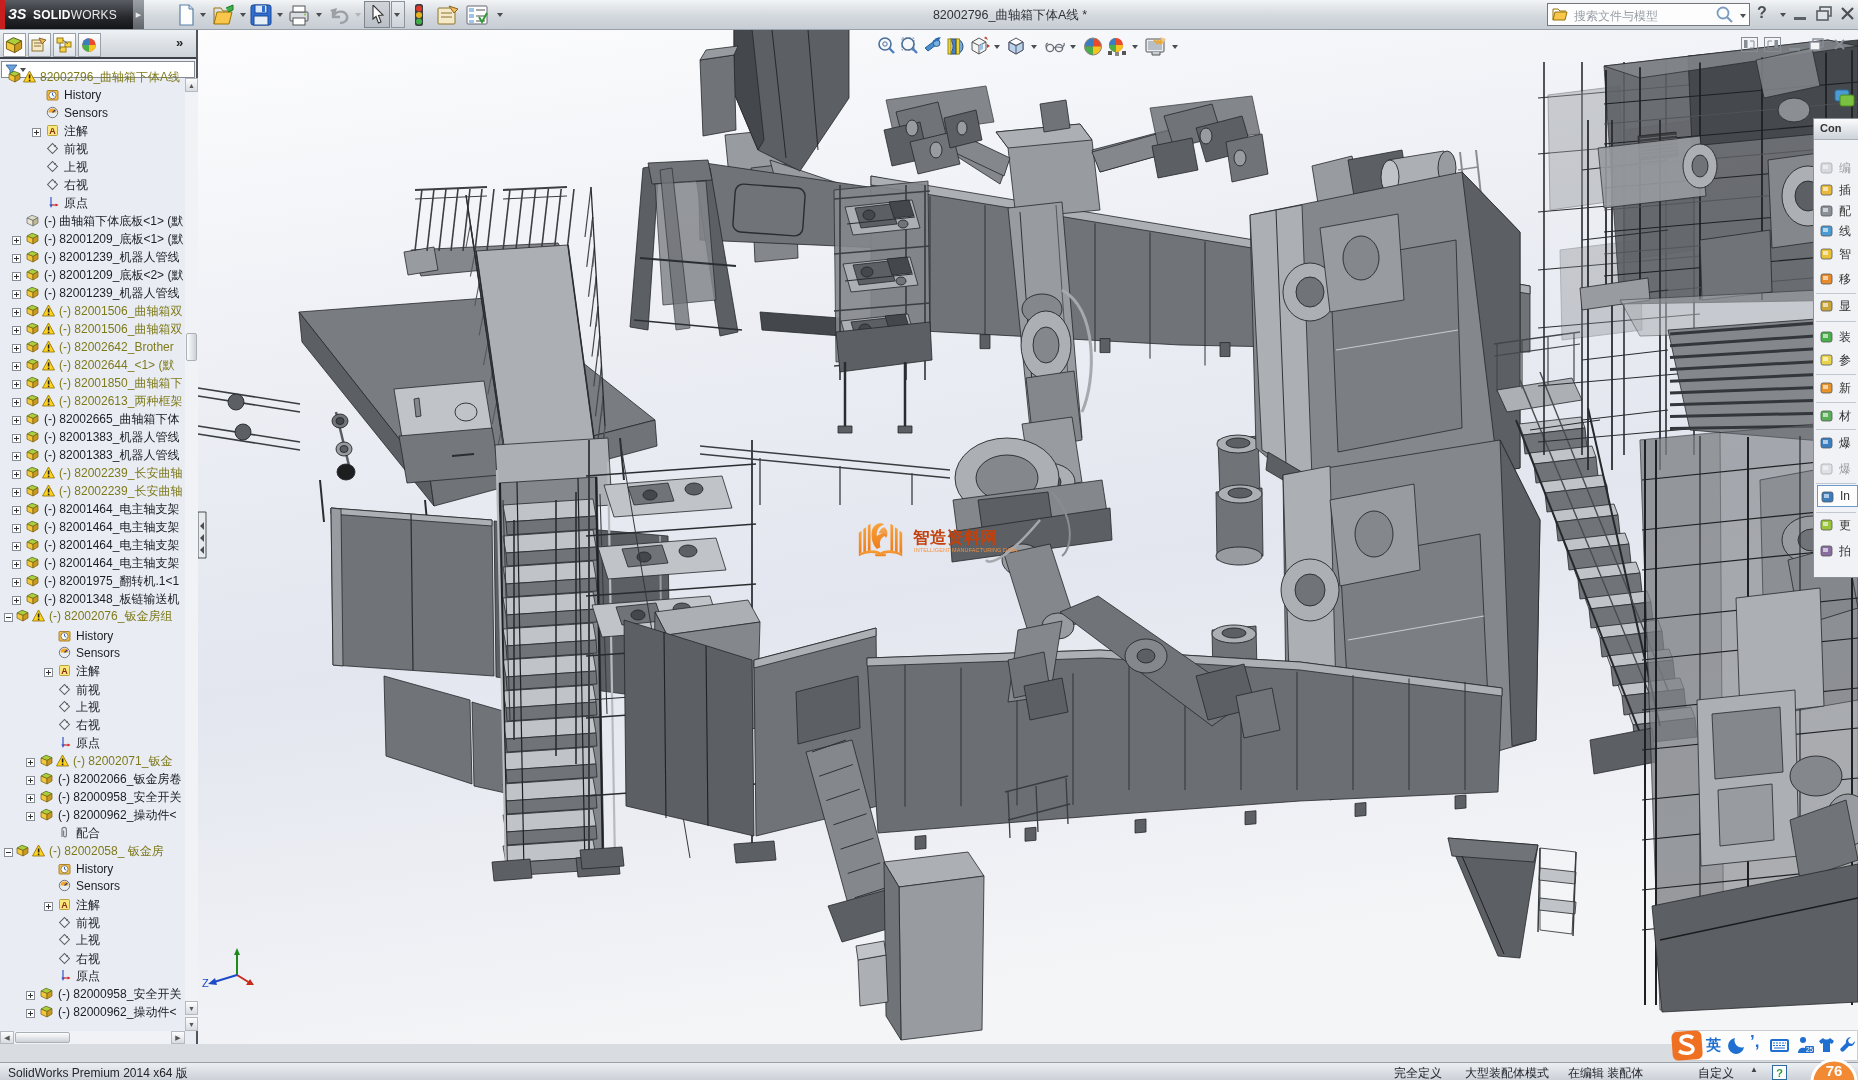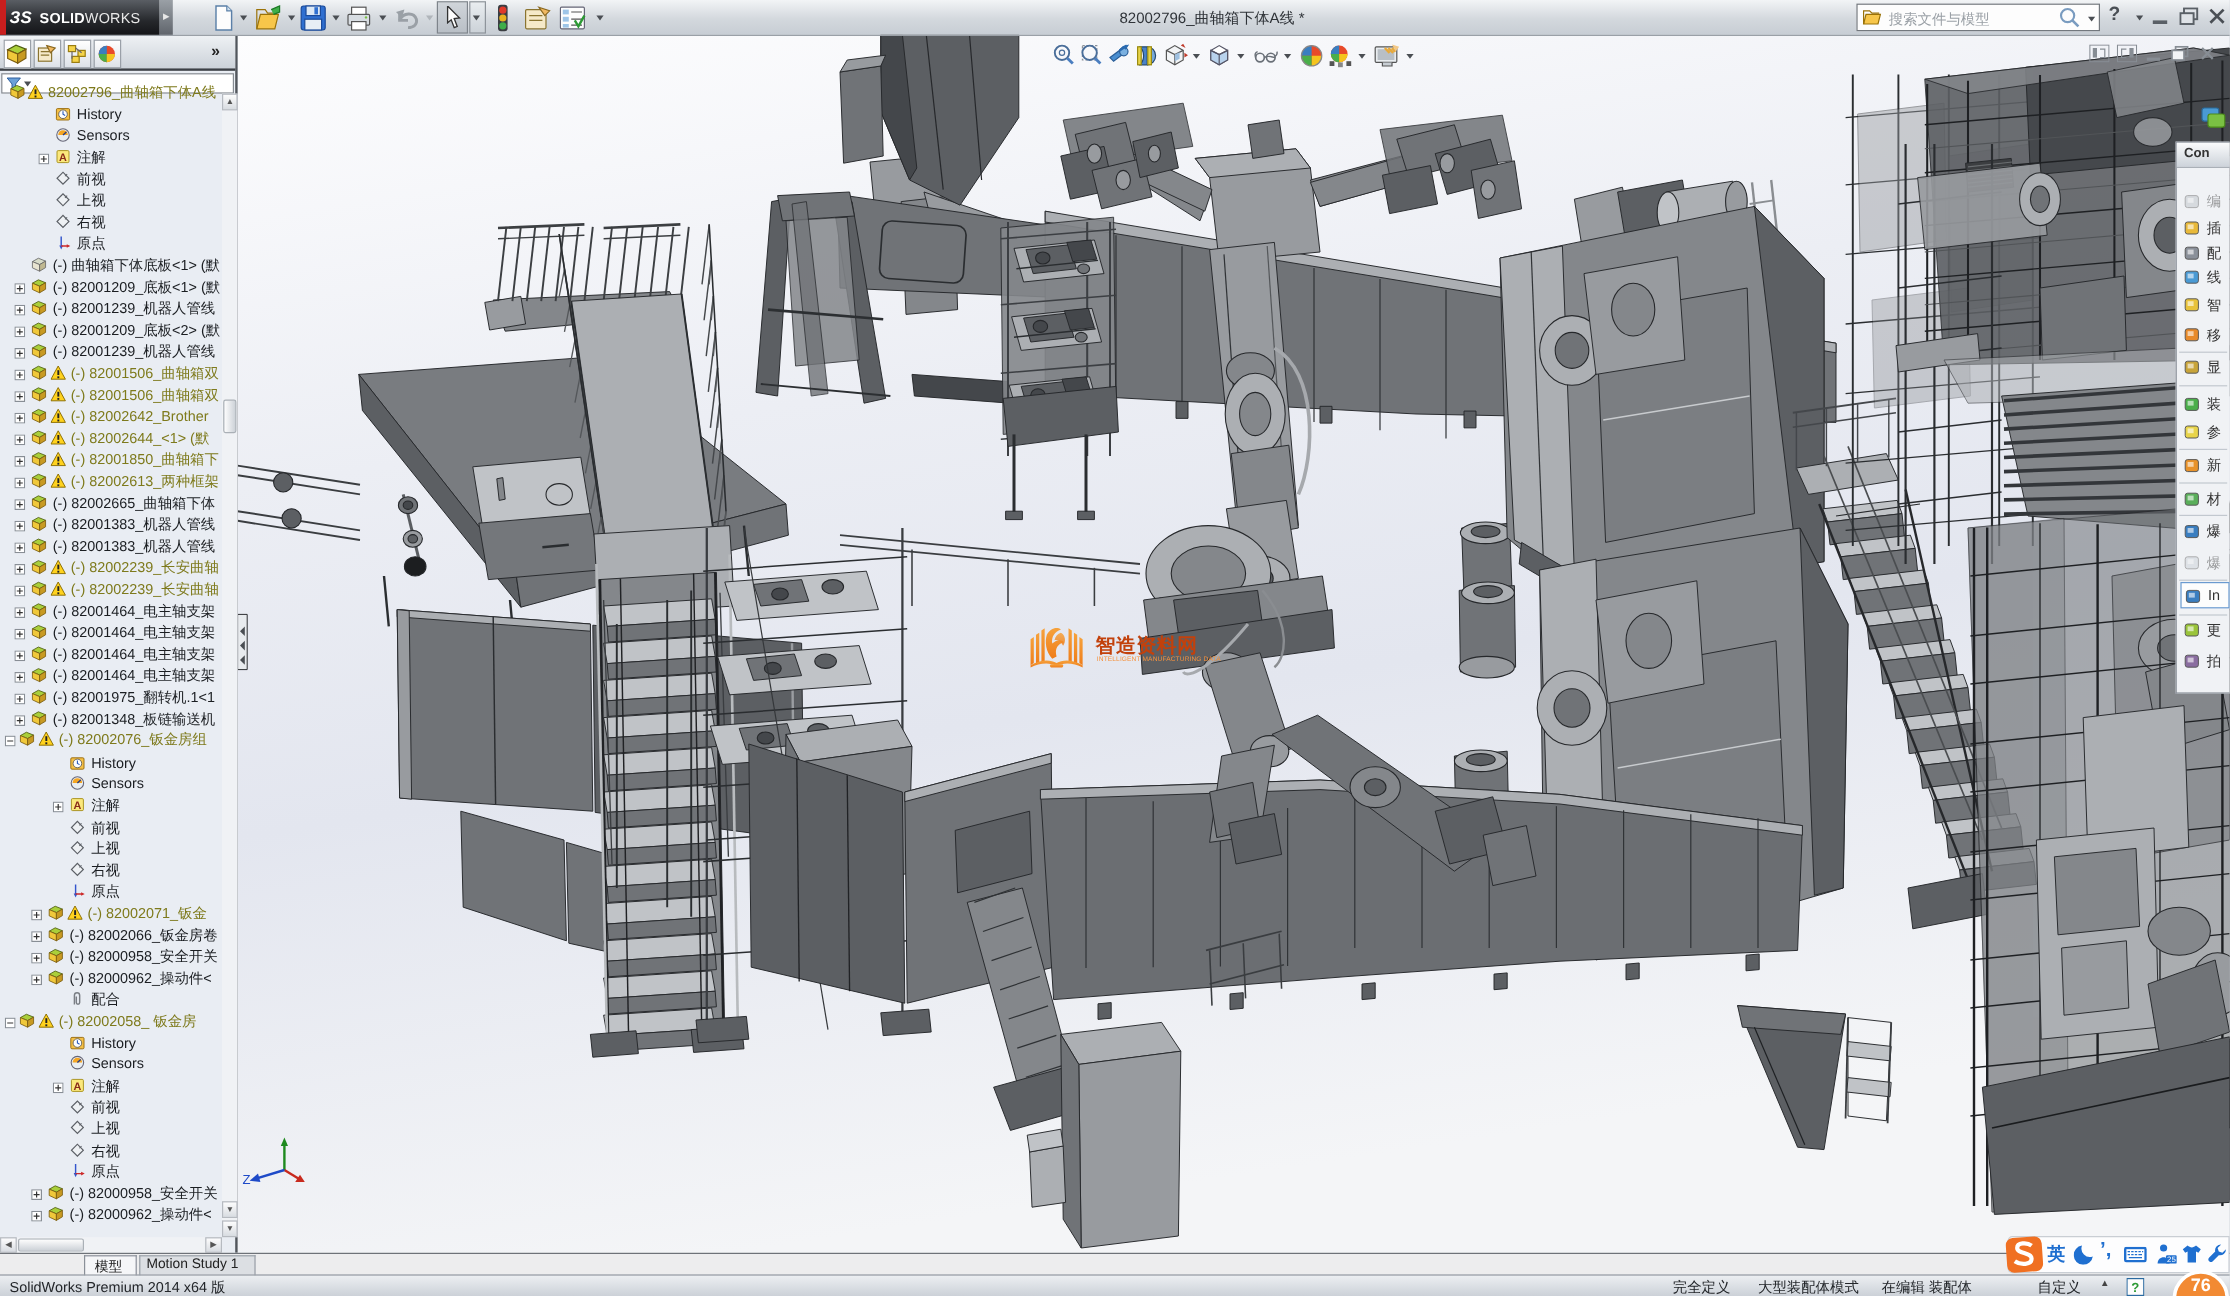--- a/index.html
+++ b/index.html
@@ -1612,24 +1612,20 @@
     <div class="abs" style="left:1px;top:255px;width:11px;height:28px;background:linear-gradient(90deg,#fdfdfd,#cdd2d8);border:1px solid #aab0b6;border-radius:2px"></div>
     <div class="sbtn" style="left:0;top:923px;width:13px;height:14px;line-height:13px">▼</div>
     <div class="sbtn" style="left:0;top:939px;width:13px;height:14px;line-height:13px">▼</div>
   </div>
   <div id="hscroll">
     <div class="sbtn" style="left:0;top:0;width:14px;height:13px;line-height:12px">◀</div>
     <div class="abs" style="left:15px;top:1px;width:55px;height:11px;background:linear-gradient(#fdfdfd,#cdd2d8);border:1px solid #aab0b6;border-radius:2px"></div>
     <div class="sbtn" style="right:0;top:0;width:14px;height:13px;line-height:12px">▶</div>
   </div>
 </div>
-<div id="tabstrip">
-      <div class="mtab" style="left:70px;width:44px;background:#f5f6f8;border:1px solid #8a9098;border-bottom:none">模型</div>
-      <div class="mtab" style="left:116px;width:97px;background:#dcdfe3;border:1px solid #9aa0a8;border-bottom:none;padding-left:5px">Motion Study 1</div>
-    </div>
 <div id="statusbar">
       <span style="left:8px">SolidWorks Premium 2014 x64 版</span>
       <span style="left:1394px">完全定义</span>
       <span style="left:1465px">大型装配体模式</span>
       <span style="left:1568px">在编辑 装配体</span>
       <span style="left:1698px">自定义</span>
       <span style="left:1750px;font-size:8px;color:#444">▲</span>
       <svg class="abs" style="left:1772px;top:2px" width="15" height="15" viewBox="0 0 15 15">
         <rect x=".5" y=".5" width="14" height="14" fill="#fdfdfd" stroke="#2a6aa0"></rect>
         <text x="7.5" y="11.5" font-size="11" font-weight="bold" fill="#2d9a35" text-anchor="middle" font-family="Liberation Sans">?</text>

